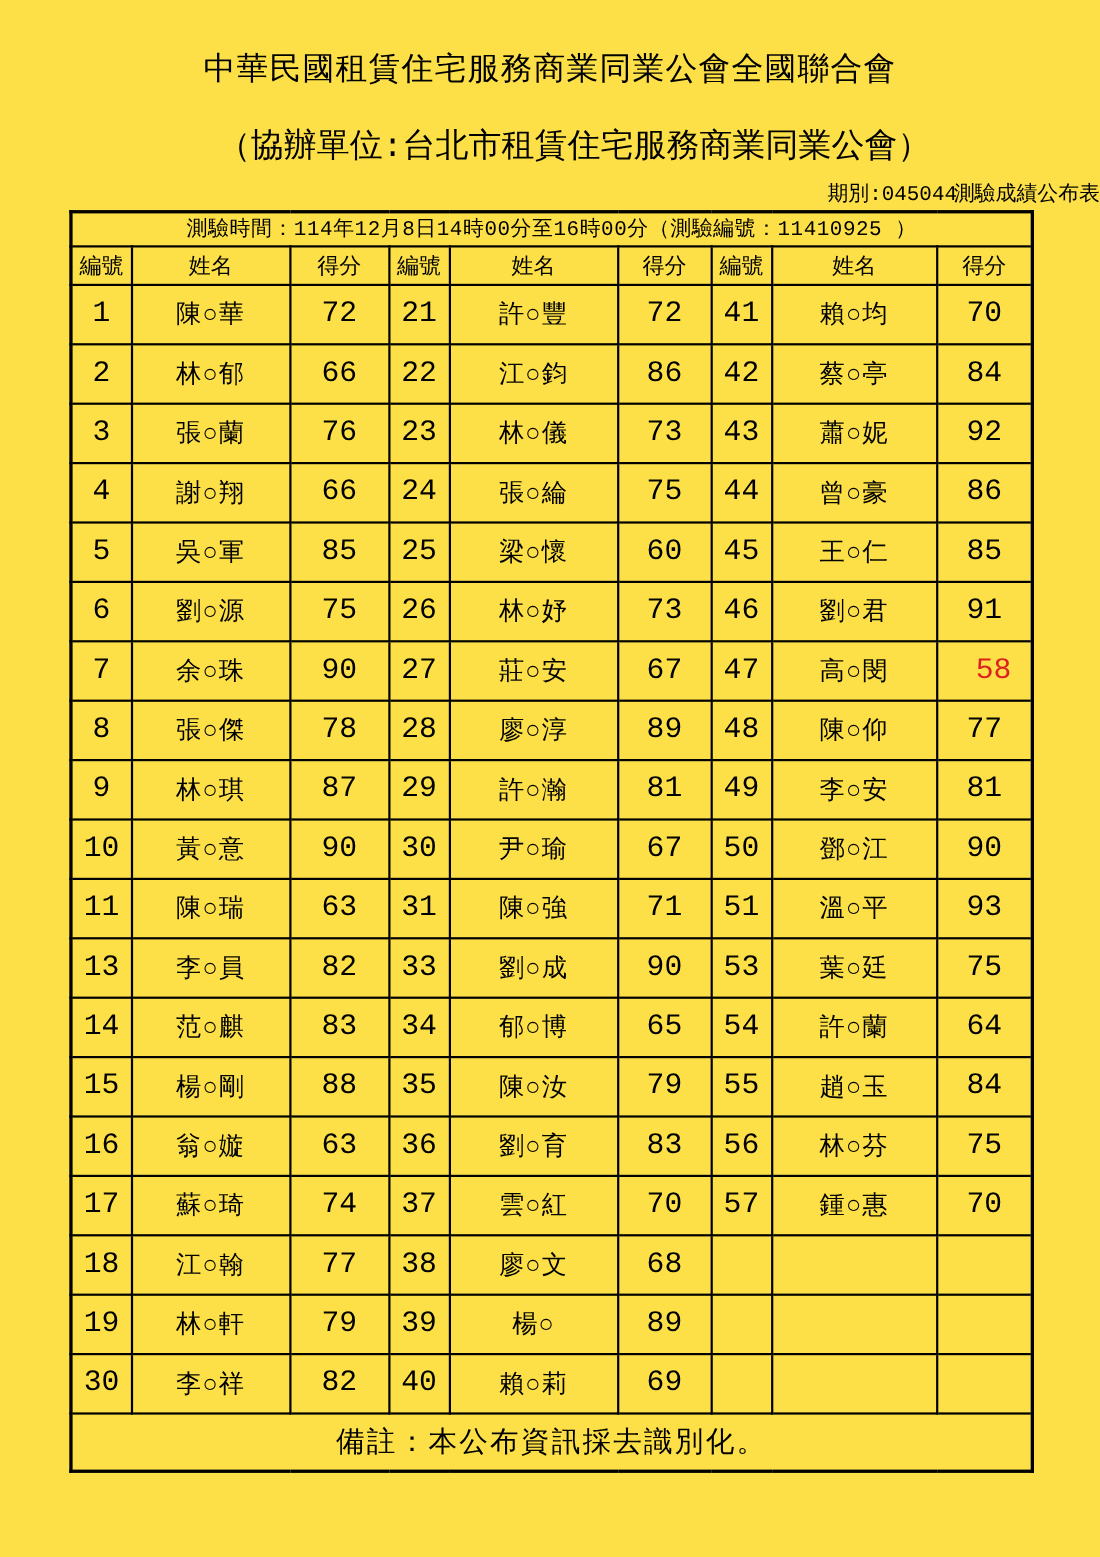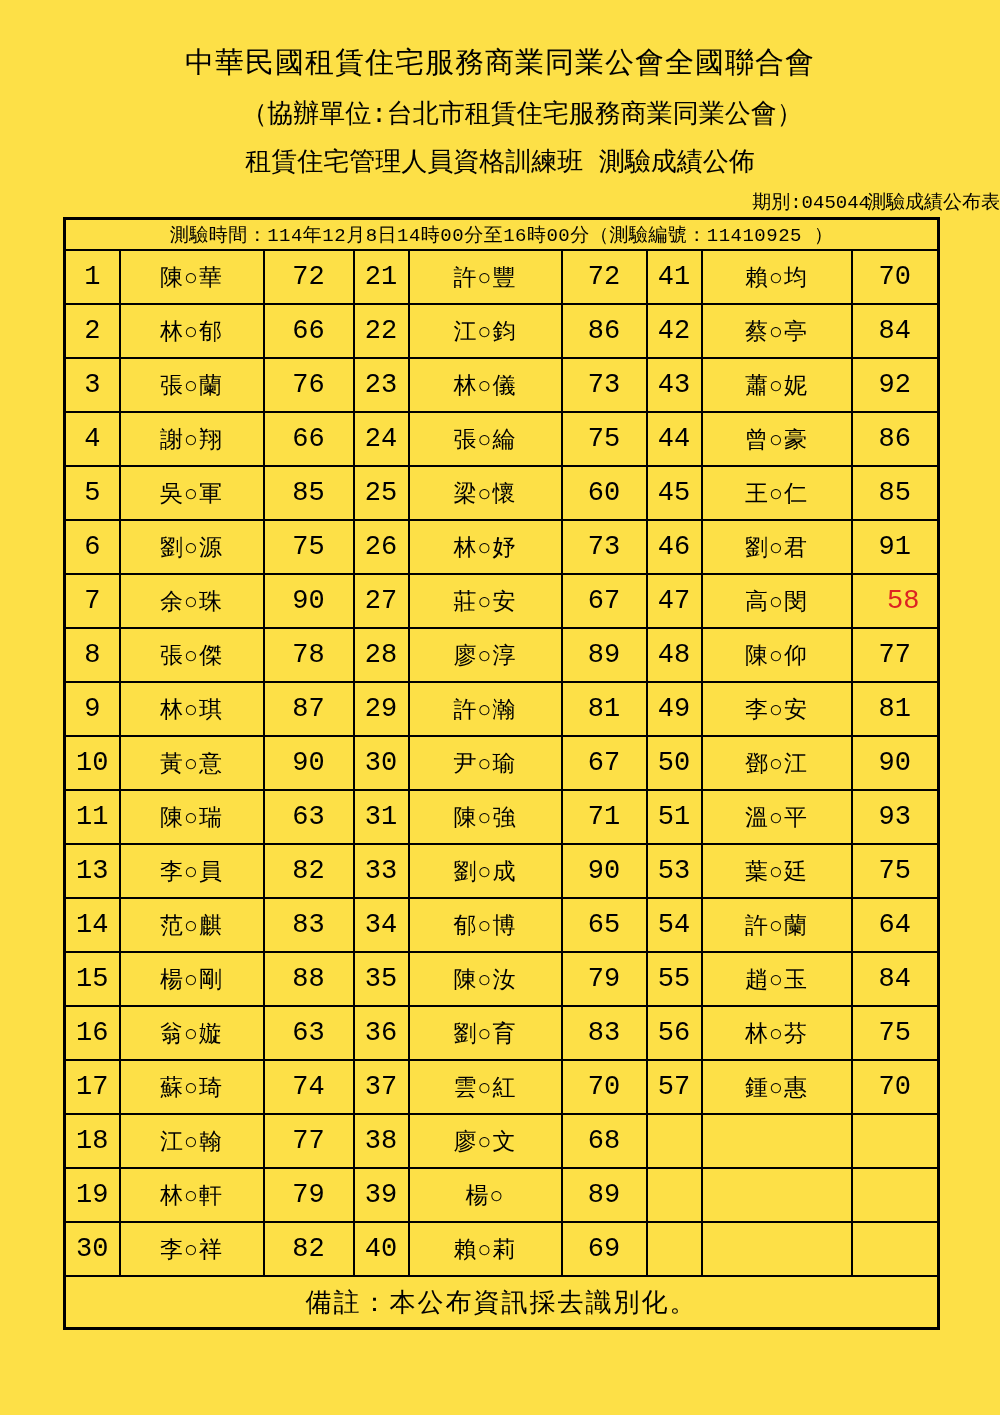--- a/index.html
+++ b/index.html
@@ -17,23 +17,23 @@
     overflow: hidden;
   }
   .title1 {
     margin-top: 48px;
     text-align: center;
     font-size: 29px;
     line-height: 1.2;
     letter-spacing: 1px;
   }
   .title2 {
-    margin-top: 17px;
+    margin-top: 34px;
     text-align: center;
-    font-size: 26px;
+    font-size: 30px;
     line-height: 1.2;
     padding-left: 44px;
   }
   .title3 {
     margin-top: 17px;
     text-align: center;
     font-size: 26px;
     line-height: 1.2;
   }
   .caption-row {
@@ -98,21 +98,20 @@
     font-weight: bold;
     letter-spacing: 2px;
   }
 </style>
 </head>
 <body>
 
 <div class="page">
   <div class="title1">中華民國租賃住宅服務商業同業公會全國聯合會</div>
   <div class="title2">（協辦單位:台北市租賃住宅服務商業同業公會）</div>
-  <div class="title3">租賃住宅管理人員資格訓練班 測驗成績公佈</div>
 
   <div class="caption-row">
     <span class="caption">測驗成績公布表</span>
     <span class="period">期別:045044</span>
   </div>
 
   <table class="score-table">
     <colgroup>
       <col style="width:55px">
         <col style="width:144px">
@@ -121,20 +120,31 @@
         <col style="width:153px">
         <col style="width:85px">
       <col style="width:55px">
         <col style="width:150px">
         <col style="width:87px">
     </colgroup>
     <thead>
       <tr>
         <td class="exam-time" colspan="9">測驗時間：114年12月8日14時00分至16時00分（測驗編號：11410925 ）</td>
       </tr>
+      <tr class="header-row" id="header-row">
+          <th>編號</th>
+          <th>姓名</th>
+          <th>得分</th>
+          <th>編號</th>
+          <th>姓名</th>
+          <th>得分</th>
+          <th>編號</th>
+          <th>姓名</th>
+          <th>得分</th>
+        </tr>
     </thead>
     <tbody id="table-body">
         <tr>
           <td class="c-no">1</td>
           <td class="c-name">陳○華</td>
           <td class="c-score">72</td>
           <td class="c-no">21</td>
           <td class="c-name">許○豐</td>
           <td class="c-score">72</td>
           <td class="c-no">41</td>

